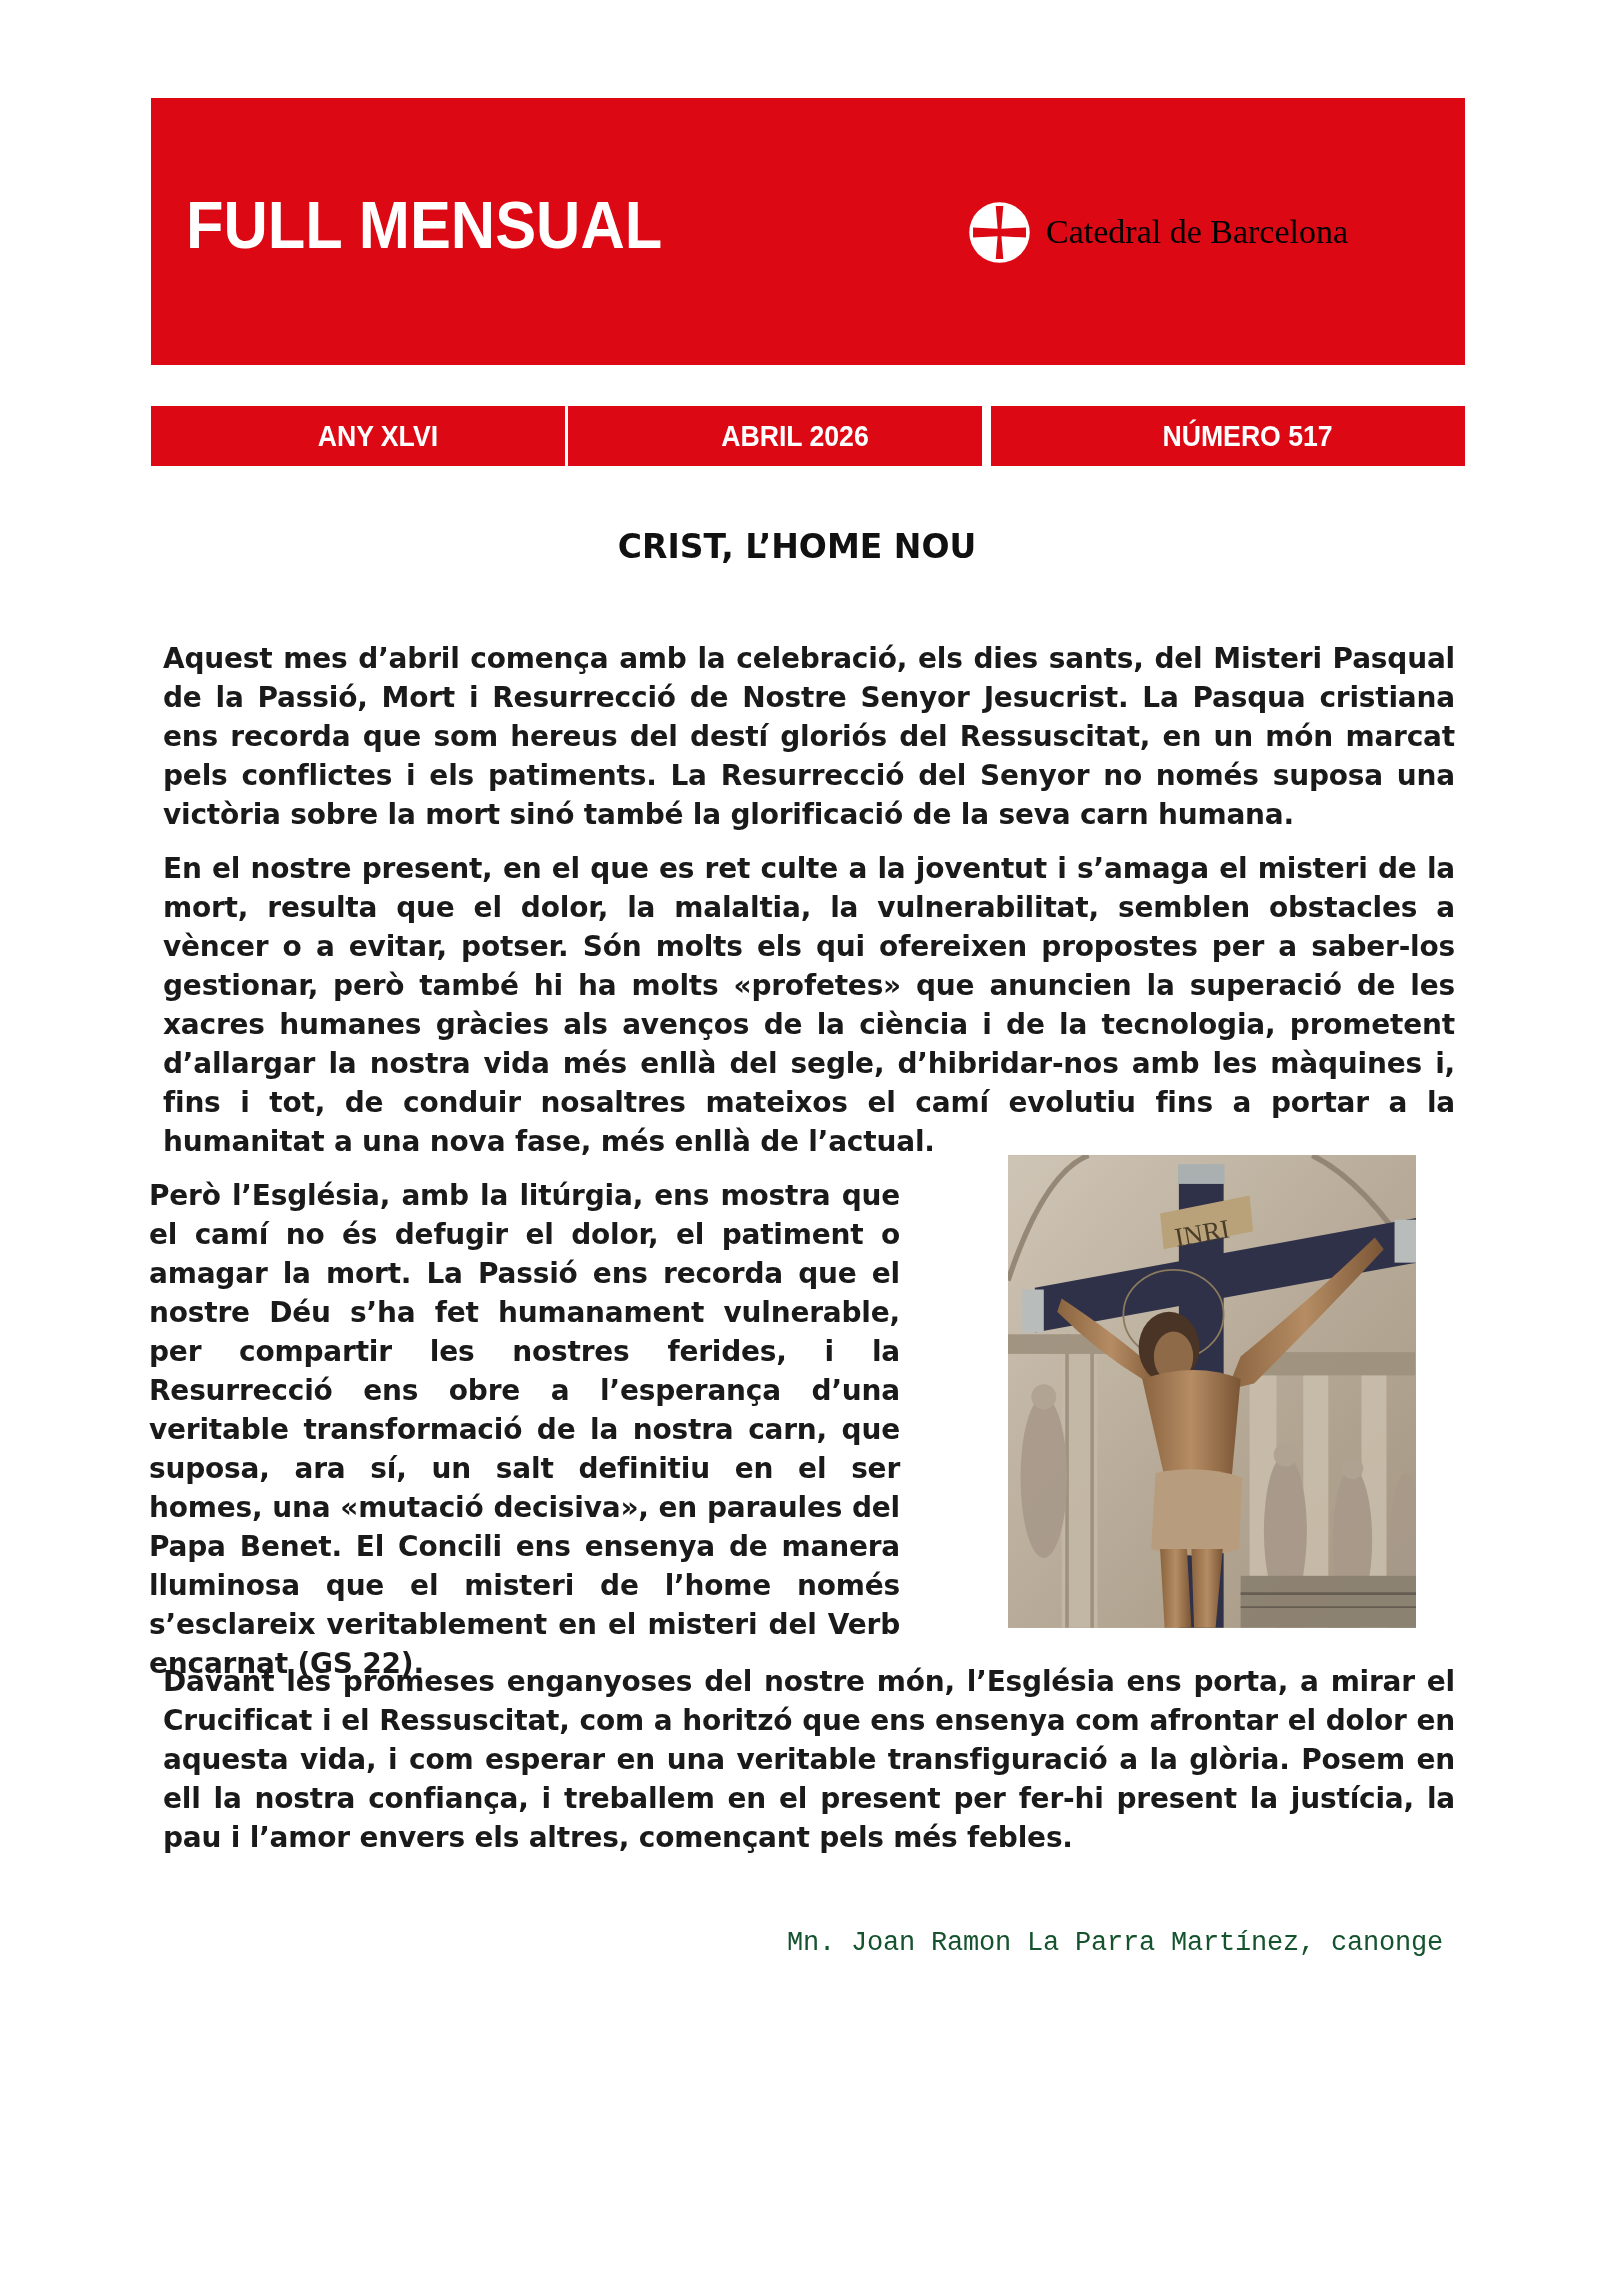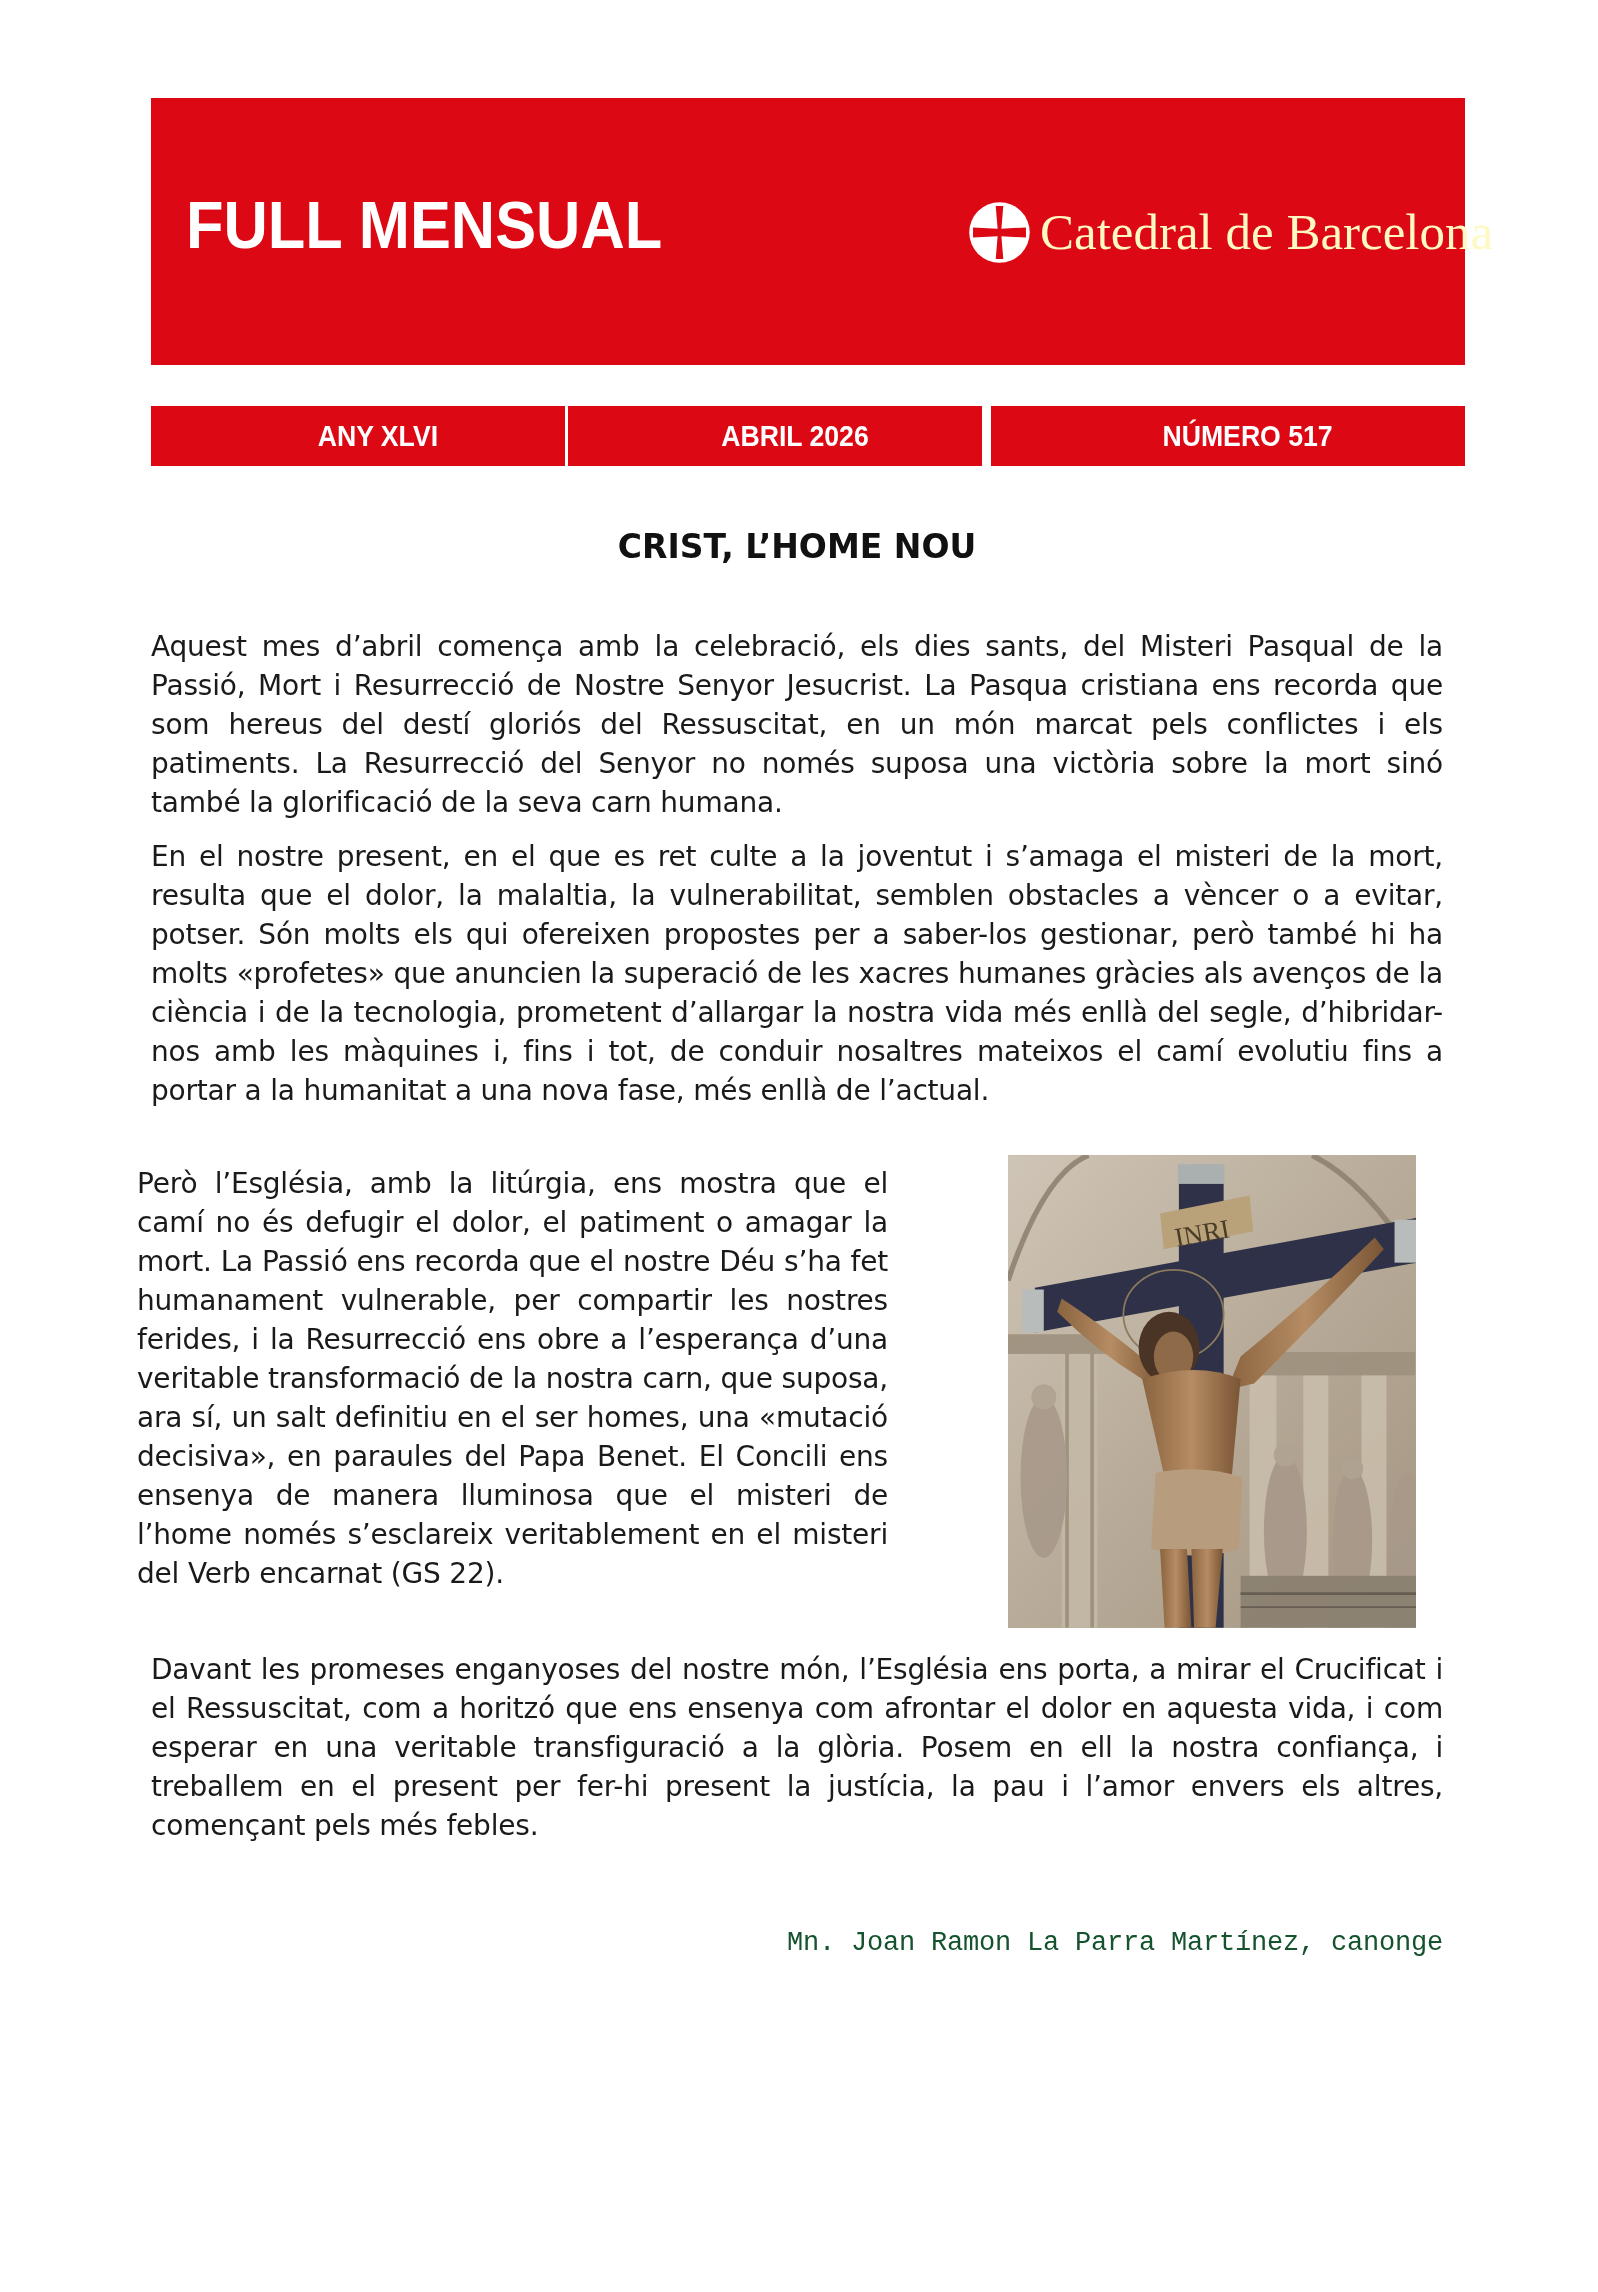--- a/index.html
+++ b/index.html
@@ -15,23 +15,23 @@
     font-family: "Liberation Sans", sans-serif; font-weight: bold;
     font-size: 66px; color: #ffffff; letter-spacing: 0px; line-height: 1;
     transform: scaleX(0.93); transform-origin: left center;
   }
   .brand {
     position: absolute; left: 817px; top: 100px; height: 68px;
     display: flex; align-items: center;
   }
   .brand-logo { width: 63px; height: 63px; display: block; }
   .brand-name {
-    margin-left: 9px;
+    margin-left: 15px;
     font-family: "Liberation Serif", "DejaVu Serif", serif;
-    font-size: 51px; color: #fef9c3; line-height: 1; white-space: nowrap;
+    font-size: 34px; color: #000000; line-height: 1; white-space: nowrap;
   }
 
   .infobar {
     position: absolute; left: 151px; top: 406px; width: 1314px; height: 60px;
     display: flex;
   }
   .info-cell {
     background: #dc0814; height: 60px; display: flex; align-items: center; justify-content: center;
     font-family: "Liberation Sans", sans-serif; font-weight: bold; color: #ffffff; font-size: 29.6px; padding-left: 40px;
   }
@@ -40,23 +40,23 @@
   .info-cell.c2 { width: 436px; margin-left: 2.7px; }
   .info-cell.c3 { width: 506px; margin-left: 9px; text-align: center; }
 
   .article-title {
     position: absolute; left: 151px; top: 530px; width: 1292px; text-align: center;
     font-family: "DejaVu Sans", sans-serif; font-weight: bold; font-size: 33px; color: #111111;
     line-height: 1;
   }
 
   .body-text {
-    font-family: "DejaVu Sans", sans-serif; font-weight: normal;
+    font-family: "DejaVu Sans", sans-serif; font-weight: bold;
     font-size: 28px; line-height: 39px; color: #1a1a1a;
-    text-align: justify; margin: 0;
+    text-align: justify; margin: 12px;
     letter-spacing: -0.2px;
   }
   .p1 { position: absolute; left: 151px; top: 627px; width: 1292px; }
   .p2 { position: absolute; left: 151px; top: 837px; width: 1292px; }
   .p3 { position: absolute; left: 137px; top: 1164px; width: 751px; }
   .p4 { position: absolute; left: 151px; top: 1650px; width: 1292px; }
 
   .photo {
     position: absolute; left: 1008px; top: 1155px; width: 408px; height: 473px;
     overflow: hidden; background: #bfb3a2;

